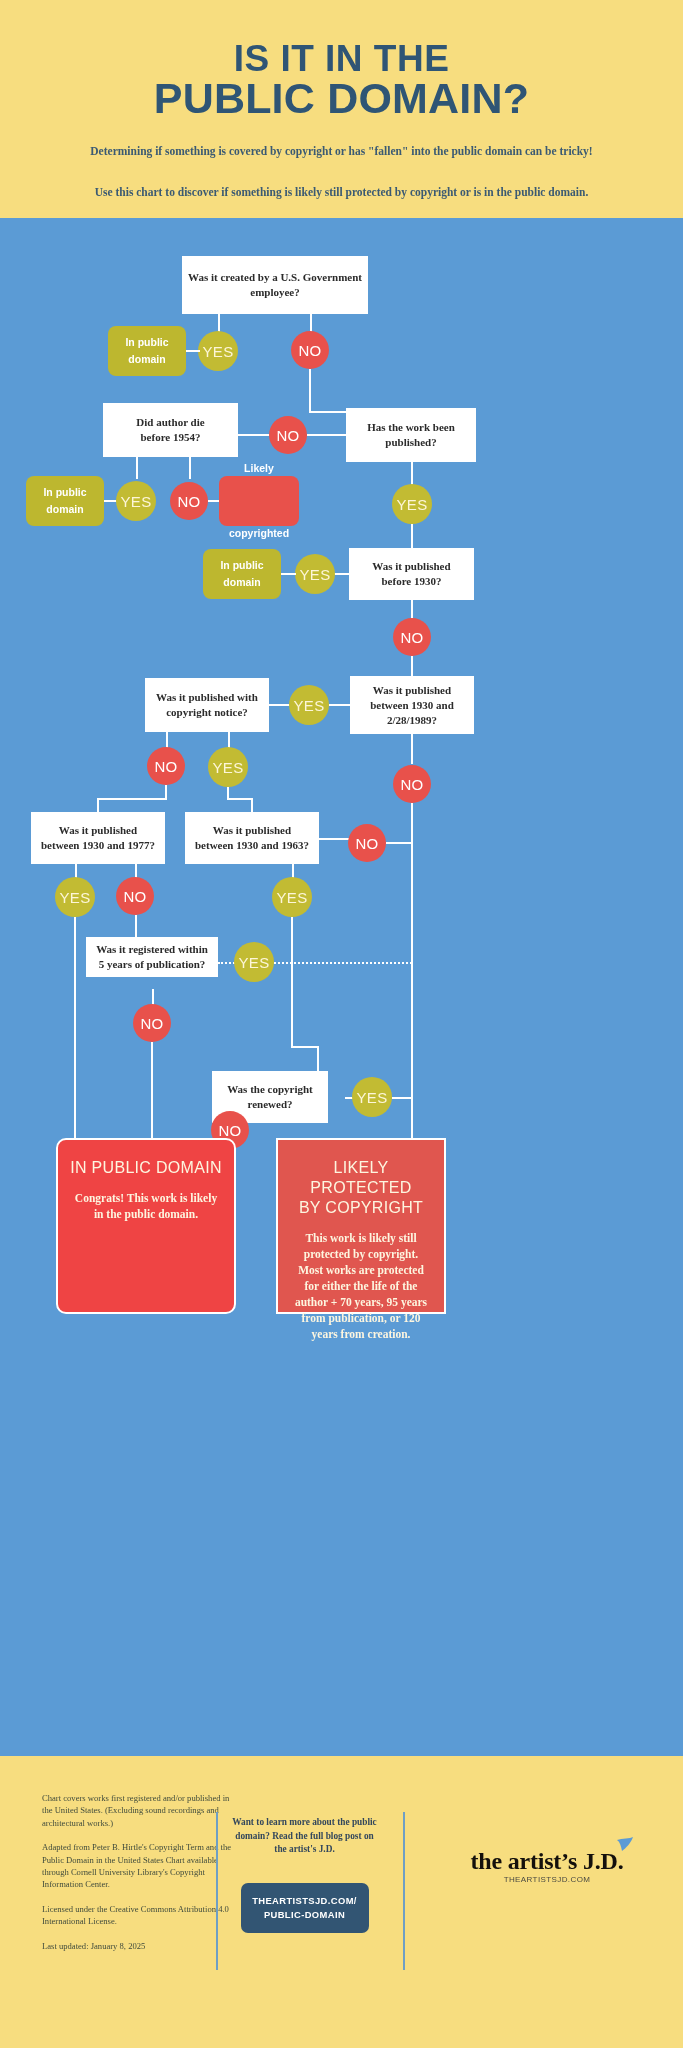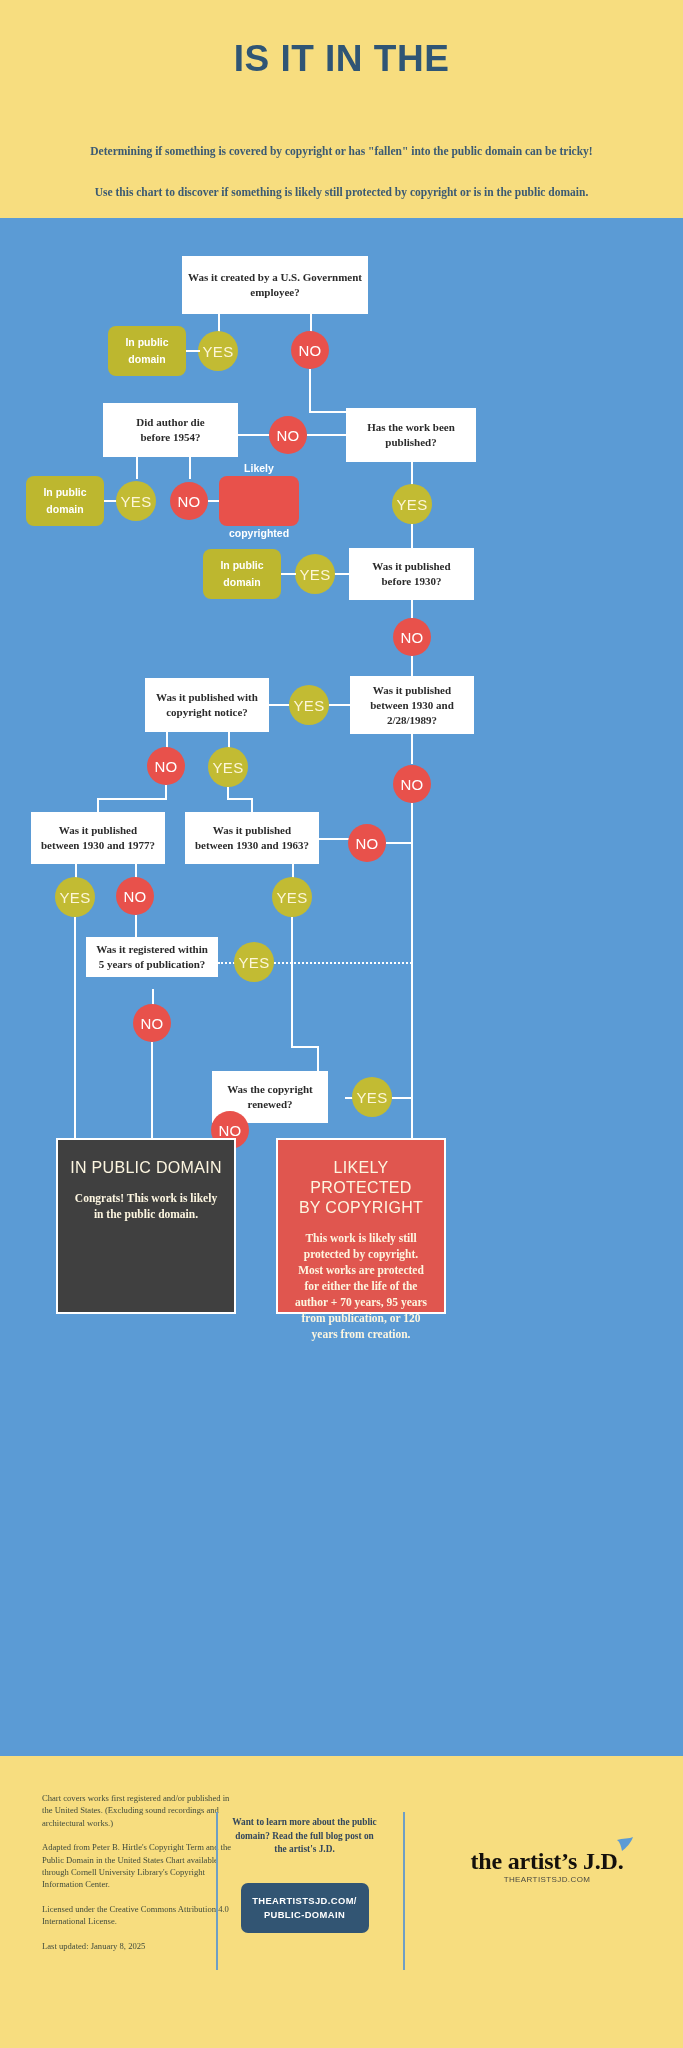--- a/index.html
+++ b/index.html
@@ -141,21 +141,21 @@
   
   .result {
     position: absolute;
     border: 2px solid #ffffff;
     display: flex;
     flex-direction: column;
     align-items: center;
     text-align: center;
     padding: 18px 12px;
   }
-  .result.green { background: #404040; }
+  .result.green { background: #ef4444; border-radius: 10px; }
   .result.red   { background: #e0564f; }
   .result .rtitle {
     font-family: "Liberation Sans", sans-serif;
     font-weight: normal;
     font-size: 16px;
     line-height: 20px;
     color: #fdf6e0;
     letter-spacing: 0.3px;
     margin-bottom: 12px;
   }
@@ -243,20 +243,21 @@
     color: #4a4a42;
   }
 </style>
 </head>
 <body>
 
 <div id="page">
 
   <div class="header">
     <div class="title-1">IS IT IN THE</div>
+    <div class="title-2">PUBLIC DOMAIN?</div>
     <div class="sub-1">Determining if something is covered by copyright or has "fallen" into the public domain can be tricky!</div>
     <div class="sub-2">Use this chart to discover if something is likely still protected by copyright or is in the public domain.</div>
   </div>
 
   <div class="chart">
     <div class="chart-inner">
 
       <div class="qbox" style="left:173px; top:38px; width:186px; height:58px;">
         <span>Was it created by a U.S. Government employee?</span>
       </div>

